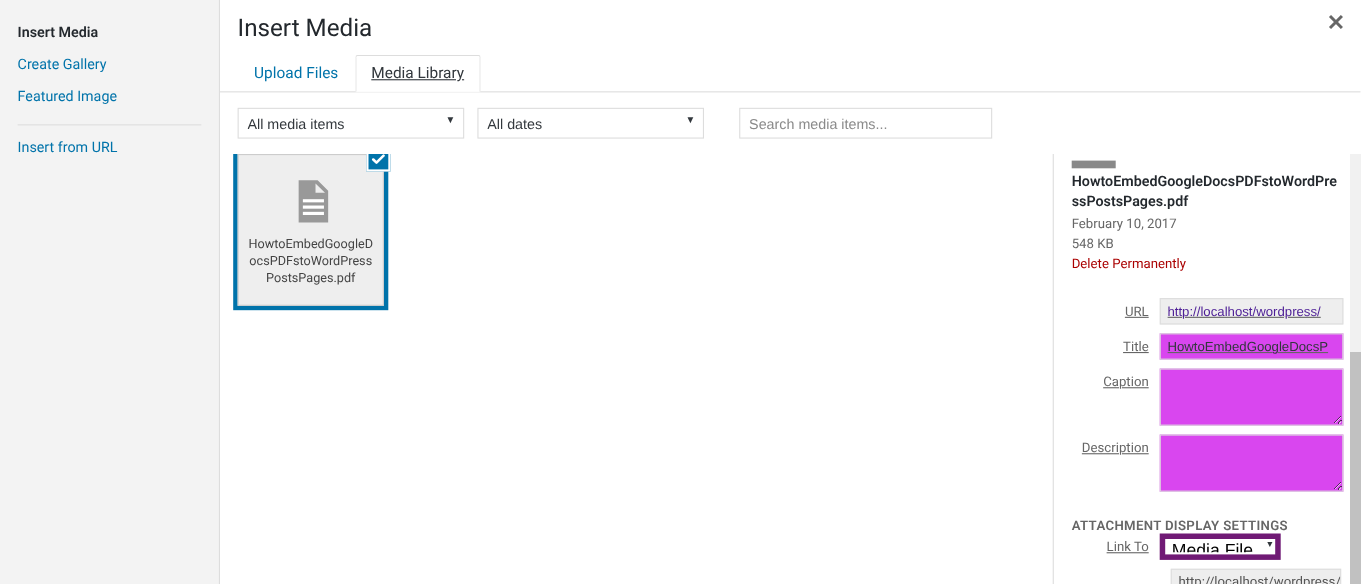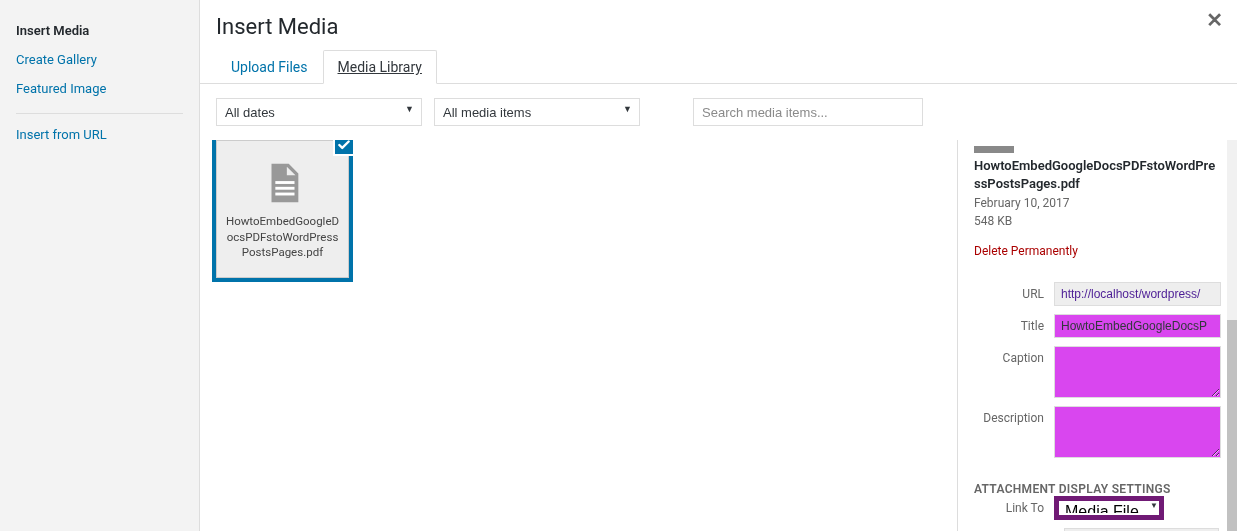--- a/index.html
+++ b/index.html
@@ -113,21 +113,21 @@
       font-size: 9px;
       color: #32373c;
       pointer-events: none;
     }
     .search-input {
       width: 230px;
       height: 28px;
       padding: 2px 8px;
       font-size: 13px;
       border: 1px solid #ddd;
-      margin-left: 41px;
+      margin-left: 20px;
     }
     .search-input::placeholder { color: #8a8a8a; }
     .content-row { display: flex; flex: 1; overflow: hidden; }
     .library {
       flex: 1;
       padding: 0 16px;
     }
     .thumb {
       width: 133px;
       height: 138px;
@@ -188,30 +188,31 @@
       font-weight: 600;
       color: #23282d;
       word-break: break-all;
       line-height: 1.35;
       margin-bottom: 2px;
     }
     .detail-meta { line-height: 1.5; }
     .delete-link {
       color: #a00;
       cursor: pointer;
-      margin-top: 14px;
+      margin-top: 3px;
       display: inline-block;
     }
     .form-block {
       margin-top: 24px;
     }
     .form-row {
       display: flex;
       align-items: flex-start;
       margin-bottom: 8px;
+      text-decoration: underline;
     }
     .form-label {
       width: 80px;
       text-align: right;
       padding-right: 10px;
       padding-top: 5px;
       color: #666;
       font-size: 12px;
     }
     .form-input {
@@ -308,26 +309,26 @@
     </div>
 
     <div class="tabs">
       <div class="tab">Upload Files</div>
       <div class="tab active">Media Library</div>
     </div>
 
     <div class="toolbar">
       <div class="select-wrap">
         <select class="filter">
-          <option>All dates</option>
+          <option>All media items</option>
         </select>
       </div>
       <div class="select-wrap">
         <select class="filter">
-          <option>All media items</option>
+          <option>All dates</option>
         </select>
       </div>
       <input class="search-input" type="text" placeholder="Search media items..." style="">
     </div>
 
     <div class="content-row">
       <div class="library">
         <div class="thumb">
           <div class="check-badge">
             <svg width="14" height="14" viewBox="0 0 24 24" fill="none" stroke="#fff" stroke-width="4" stroke-linecap="round" stroke-linejoin="round">

